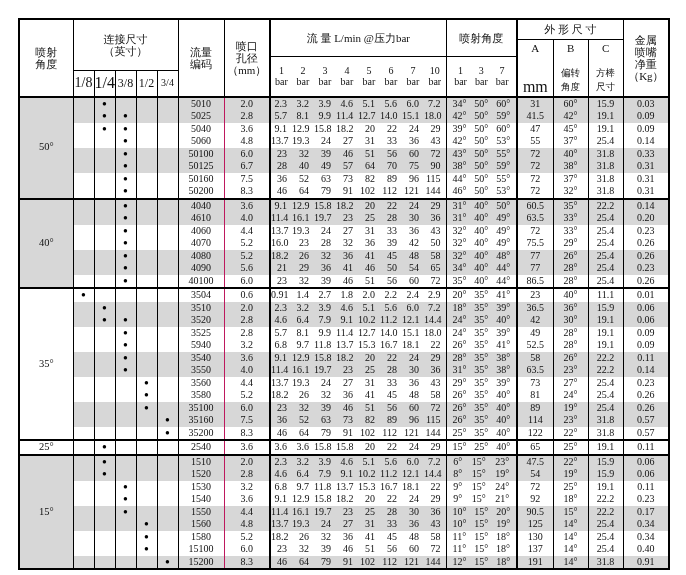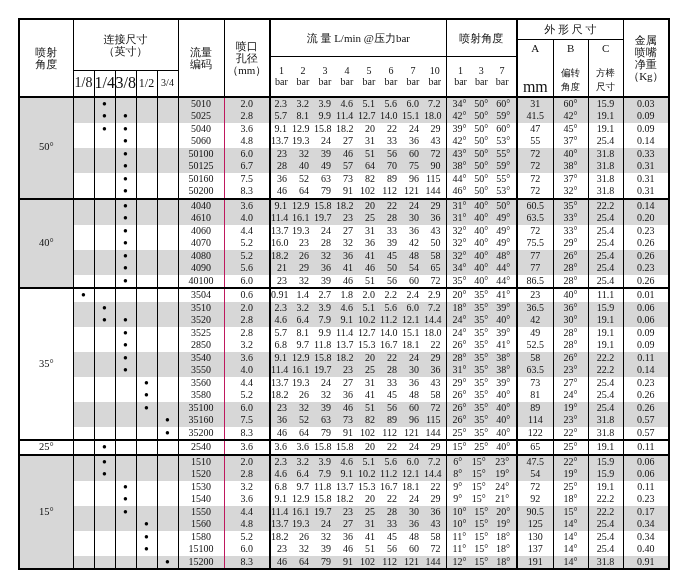--- a/index.html
+++ b/index.html
@@ -144,21 +144,21 @@
             <span class="unit">bar</span>
           </td>
         <td rowspan="2" class="br2">
           <span class="pair"><span class="num">1</span><span class="unit">bar</span></span><span class="pair"><span class="num">3</span><span class="unit">bar</span></span><span class="pair"><span class="num">7</span><span class="unit">bar</span></span>
         </td>
       </tr>
 
       <tr style="height:26px">
         <td class="br1" style="font-size:14px">1/8</td>
         <td class="br1" style="font-size:16px">1/4</td>
-        <td class="br1" style="font-size:16px">3/8</td>
+        <td class="br1" style="font-size:12px">3/8</td>
         <td class="br1" style="font-size:12px">1/2</td>
         <td class="br1" style="font-size:10px">3/4</td>
       </tr>
     </thead>
 
     <tbody>
         <tr class="band group-start">
           <td class="c-angle" rowspan="8">50°</td>
           <td class="c-dot"></td>
           <td class="c-dot">●</td>
@@ -692,21 +692,21 @@
           <td class="c-b">28°</td>
           <td class="c-c">19.1</td>
           <td class="c-kg">0.09</td>
         </tr>
         <tr class="">
           <td class="c-dot"></td>
           <td class="c-dot"></td>
           <td class="c-dot">●</td>
           <td class="c-dot"></td>
           <td class="c-dot"></td>
-          <td class="c-code">2850</td>
+          <td class="c-code">5940</td>
           <td class="c-orif">3.2</td>
           <td class="c-flow">6.8</td>
           <td class="c-flow">9.7</td>
           <td class="c-flow">11.8</td>
           <td class="c-flow">13.7</td>
           <td class="c-flow">15.3</td>
           <td class="c-flow">16.7</td>
           <td class="c-flow">18.1</td>
           <td class="c-flow">22</td>
           <td class="c-spray">

